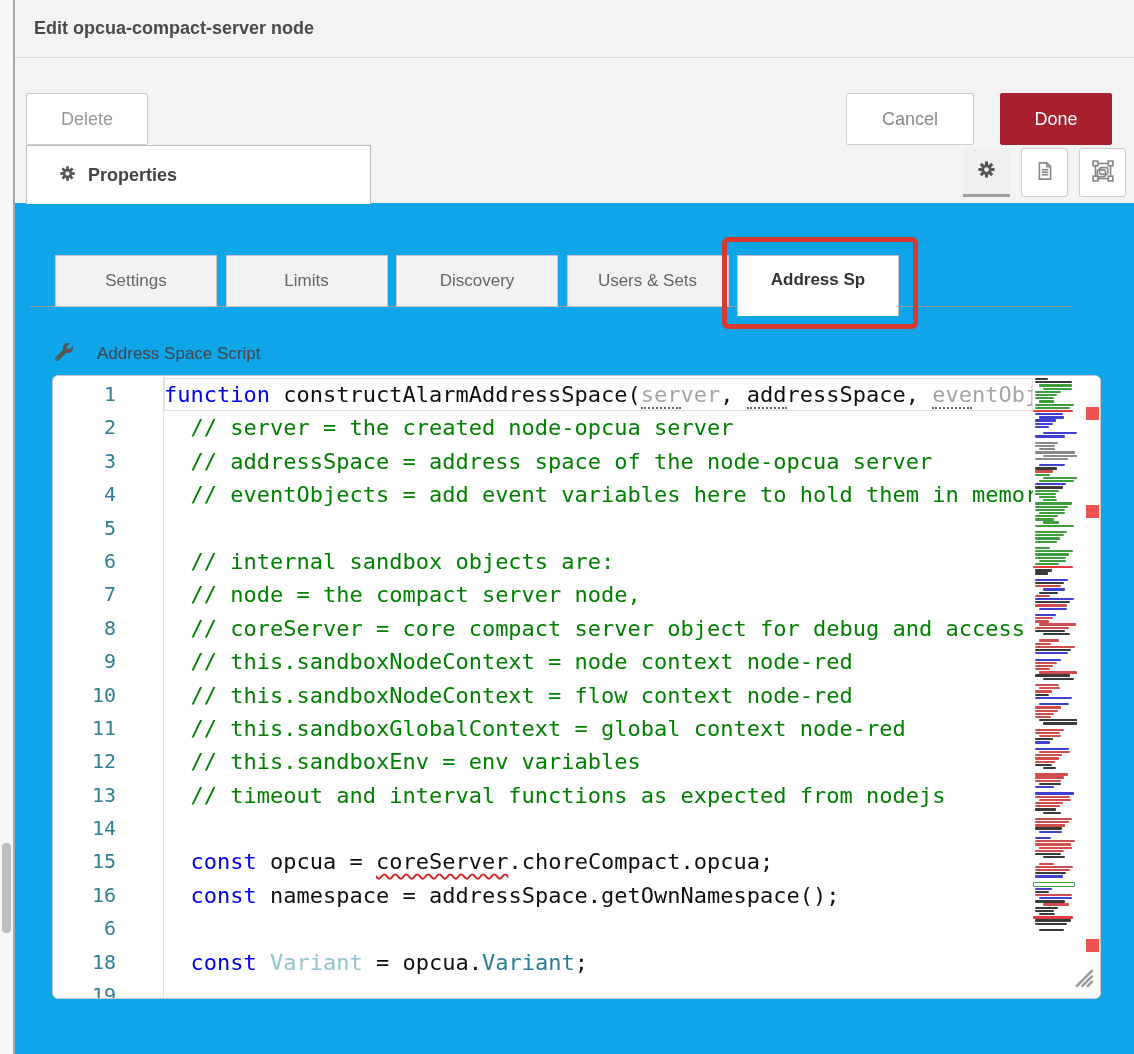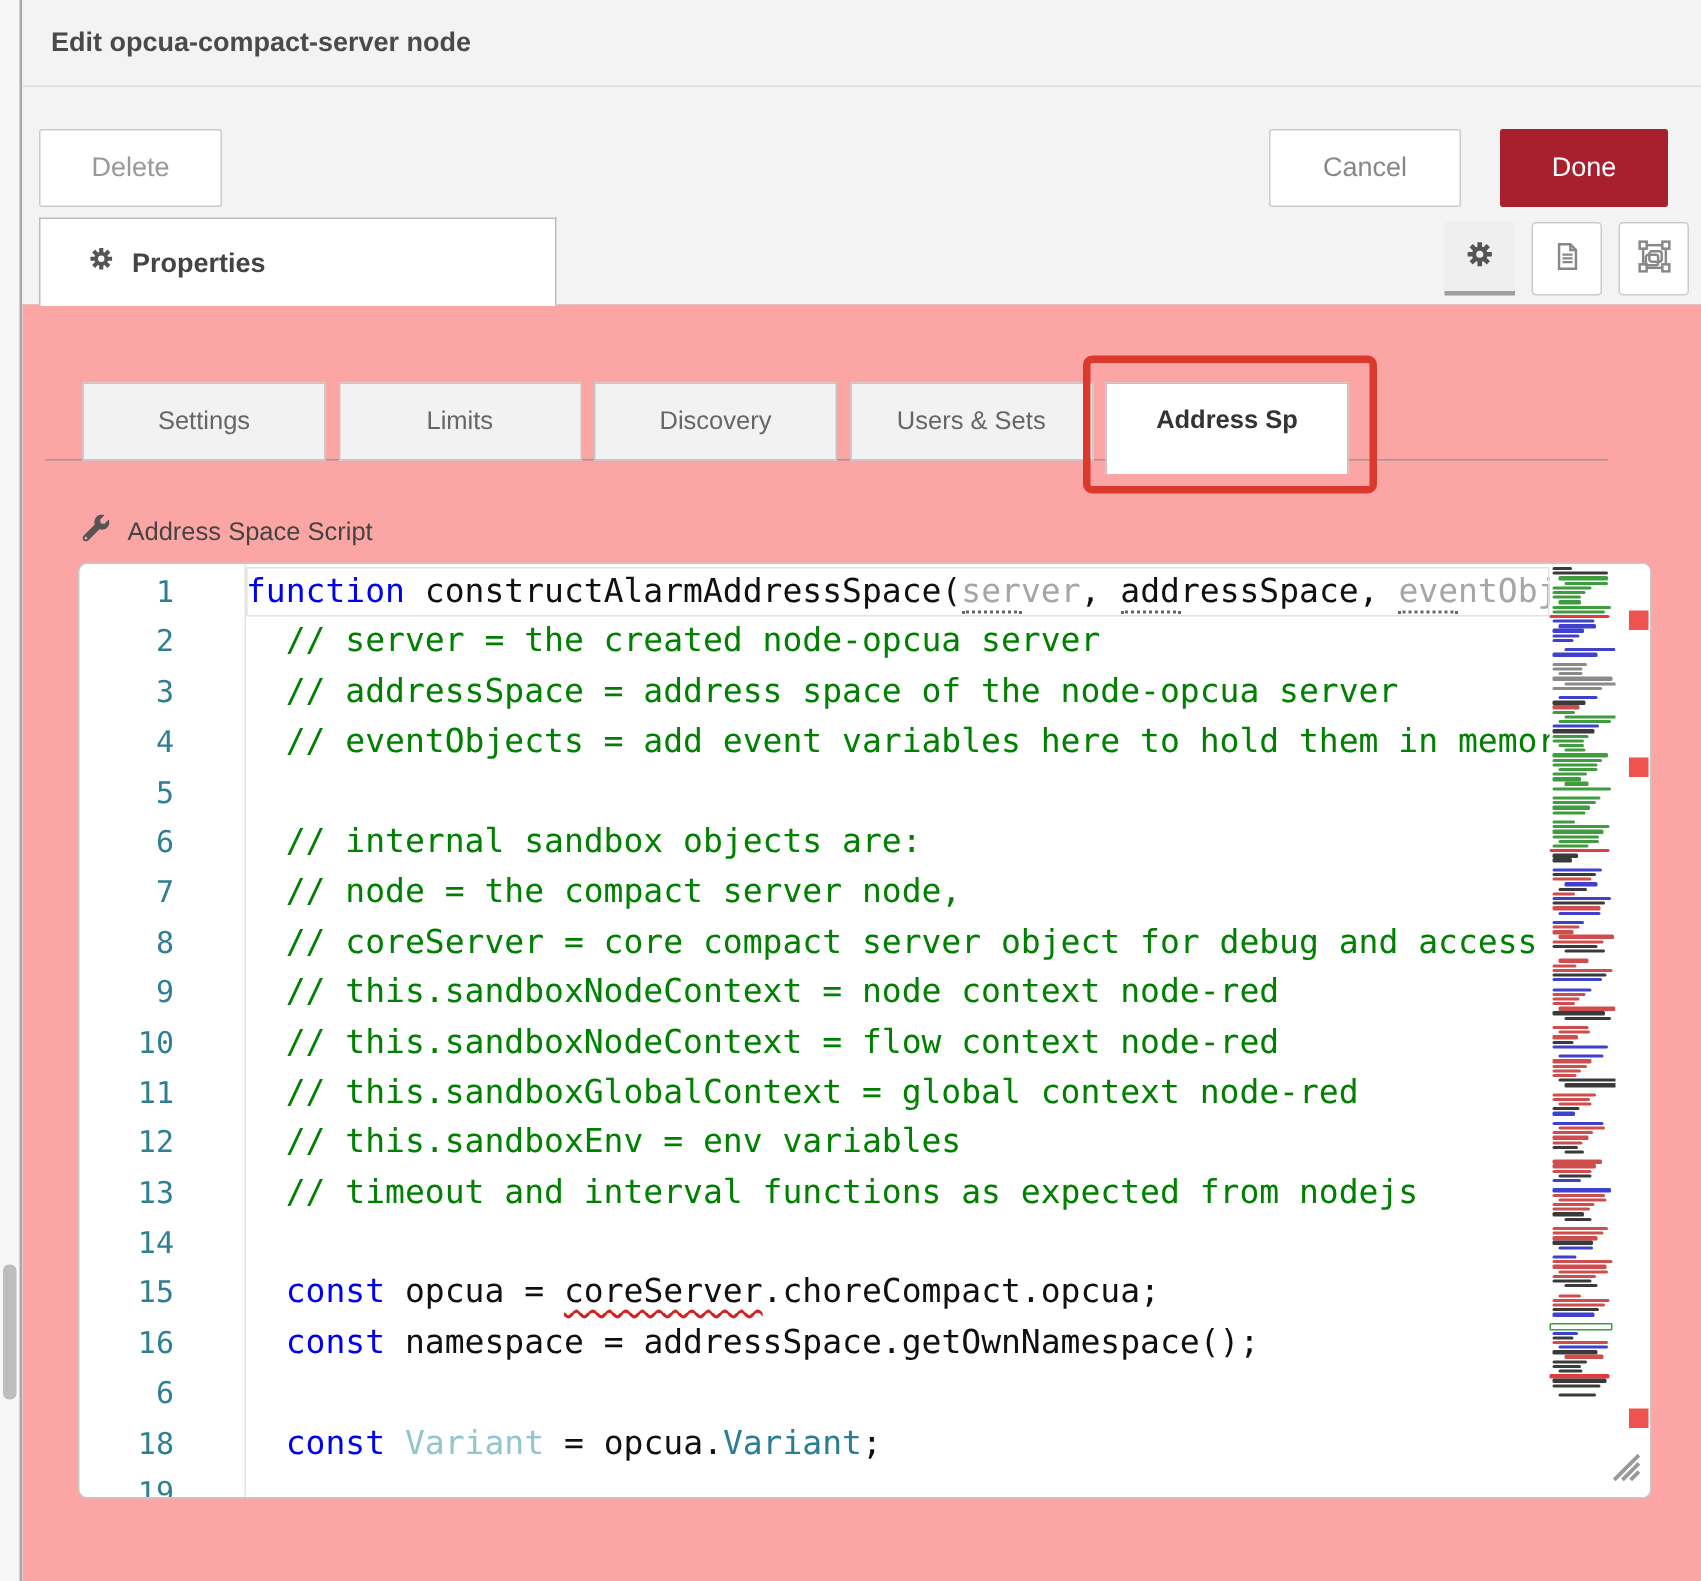--- a/index.html
+++ b/index.html
@@ -5,43 +5,43 @@
   html,body{margin:0;padding:0;}
   body{width:1134px;height:1054px;position:relative;background:#fff;
        font-family:"Liberation Sans",sans-serif;overflow:hidden;}
   
   .left-scroll{position:absolute;left:0;top:0;bottom:0;width:13px;background:#f7f7f7;}
   .left-scroll .thumb{position:absolute;left:2px;top:843px;width:9px;height:90px;background:#bdbdbd;border-radius:4px;}
   .tray-edge{position:absolute;left:13px;top:0;bottom:0;width:2px;background:#a8a8a8;}
   .tray{position:absolute;left:15px;top:0;right:0;bottom:0;background:#fff;}
   .tray-header{position:absolute;left:0;right:0;top:0;height:57px;background:#f3f3f3;border-bottom:1px solid #ddd;display:flex;align-items:center;}
   .tray-header h1{margin:0 0 0 19px;font-size:18px;font-weight:bold;color:#4a4a4a;}
-  .tray-toolbar{position:absolute;left:0;right:0;top:58px;height:87px;background:#f3f3f3;display:flex;align-items:center;}
+  .tray-toolbar{position:absolute;left:0;right:0;top:58px;height:87px;background:#f3f3f3;display:flex;align-items:flex-end;}
   .btn{margin-top:20px;height:52px;background:#fff;border:1px solid #ccc;border-radius:2px;font-size:18px;color:#999;font-family:"Liberation Sans",sans-serif;cursor:pointer;}
   .btn-delete{margin-left:11px;width:122px;}
   .spacer{flex:1;}
   .btn-cancel{width:128px;color:#888;margin-right:26px;}
   .btn-done{width:112px;background:var(--done-red,#a8202e);border:1px solid var(--done-red,#a8202e);color:#fff;margin-right:22px;}
   
   .props-row{position:absolute;left:0;right:0;top:145px;height:58px;background:#f3f3f3;border-bottom:1px solid #b5b5b5;}
   .props-tab{position:absolute;left:11px;top:0;width:345px;height:59px;background:#fff;border:1px solid #bbb;border-bottom:none;box-sizing:border-box;display:flex;align-items:center;padding-left:32px;gap:12px;z-index:2;}
   .props-tab .lbl{font-size:18px;font-weight:bold;color:#444;}
   .props-icons{position:absolute;right:8px;top:3px;display:flex;gap:11px;}
   .ibtn{width:47px;height:49px;background:#fff;border:1px solid #ccc;border-radius:3px;display:flex;align-items:center;justify-content:center;padding:0;cursor:pointer;}
   .ibtn.active{background:#efefef;border:none;border-bottom:3px solid #9e9e9e;border-radius:0;}
   .gear-hole{fill:#fff;}
   .ibtn.active .gear-hole{fill:#efefef;}
   
-  .content{position:absolute;left:0;right:0;top:203px;bottom:0;background:#fca5a5;}
+  .content{position:absolute;left:0;right:0;top:203px;bottom:0;background:#0ea5e9;}
   .tabbar{position:absolute;left:40px;top:52px;display:flex;gap:8.5px;align-items:flex-start;z-index:2;}
   .tab{width:162px;height:52px;box-sizing:border-box;background:#f2f2f2;border:1px solid #c6c6c6;color:#666;font-size:17px;display:flex;align-items:center;justify-content:center;white-space:nowrap;overflow:hidden;cursor:pointer;}
   .tab.active{height:61px;background:#fff;border:1px solid #bfbfbf;border-bottom:none;font-weight:bold;color:#333;z-index:3;align-items:flex-start;padding-top:14px;}
   .tab-baseline{position:absolute;left:15px;top:103px;width:1042px;height:1px;background:#9a9a9a;z-index:1;}
   .annotation-box{position:absolute;left:707px;top:34px;width:196px;height:92px;border:5px solid var(--annot-red,#dc392e);border-radius:6px;z-index:5;box-sizing:border-box;}
-  .section-label{position:absolute;left:40px;top:140px;display:flex;align-items:center;gap:12px;}
+  .section-label{position:absolute;left:40px;top:140px;display:flex;align-items:center;gap:24px;}
   .section-label .lbl{font-size:17px;color:#444;}
   
   .editor{position:absolute;left:37px;top:172px;width:1049px;height:624px;border:1px solid #c8c8c8;border-radius:6px;background:#fff;overflow:hidden;box-sizing:border-box;}
   .gutter{position:absolute;left:0;top:2px;width:110px;}
   .ln{height:33.4px;line-height:33.4px;text-align:right;padding-right:47px;color:#2f7e93;font-family:"DejaVu Sans Mono",monospace;font-size:20px;}
   .gutter-sep{position:absolute;left:110px;top:0;bottom:0;width:1px;background:#e4e4e4;}
   .code{position:absolute;left:111px;top:2px;width:869px;overflow:hidden;}
   .cl{height:33.4px;line-height:33.4px;white-space:pre;font-family:"DejaVu Sans Mono",monospace;font-size:22px;color:#101010;}
   .cl.cur{outline:1px solid #e2e2e2;outline-offset:-1px;}
   .kw{color:#0000ee;text-align:center;}

